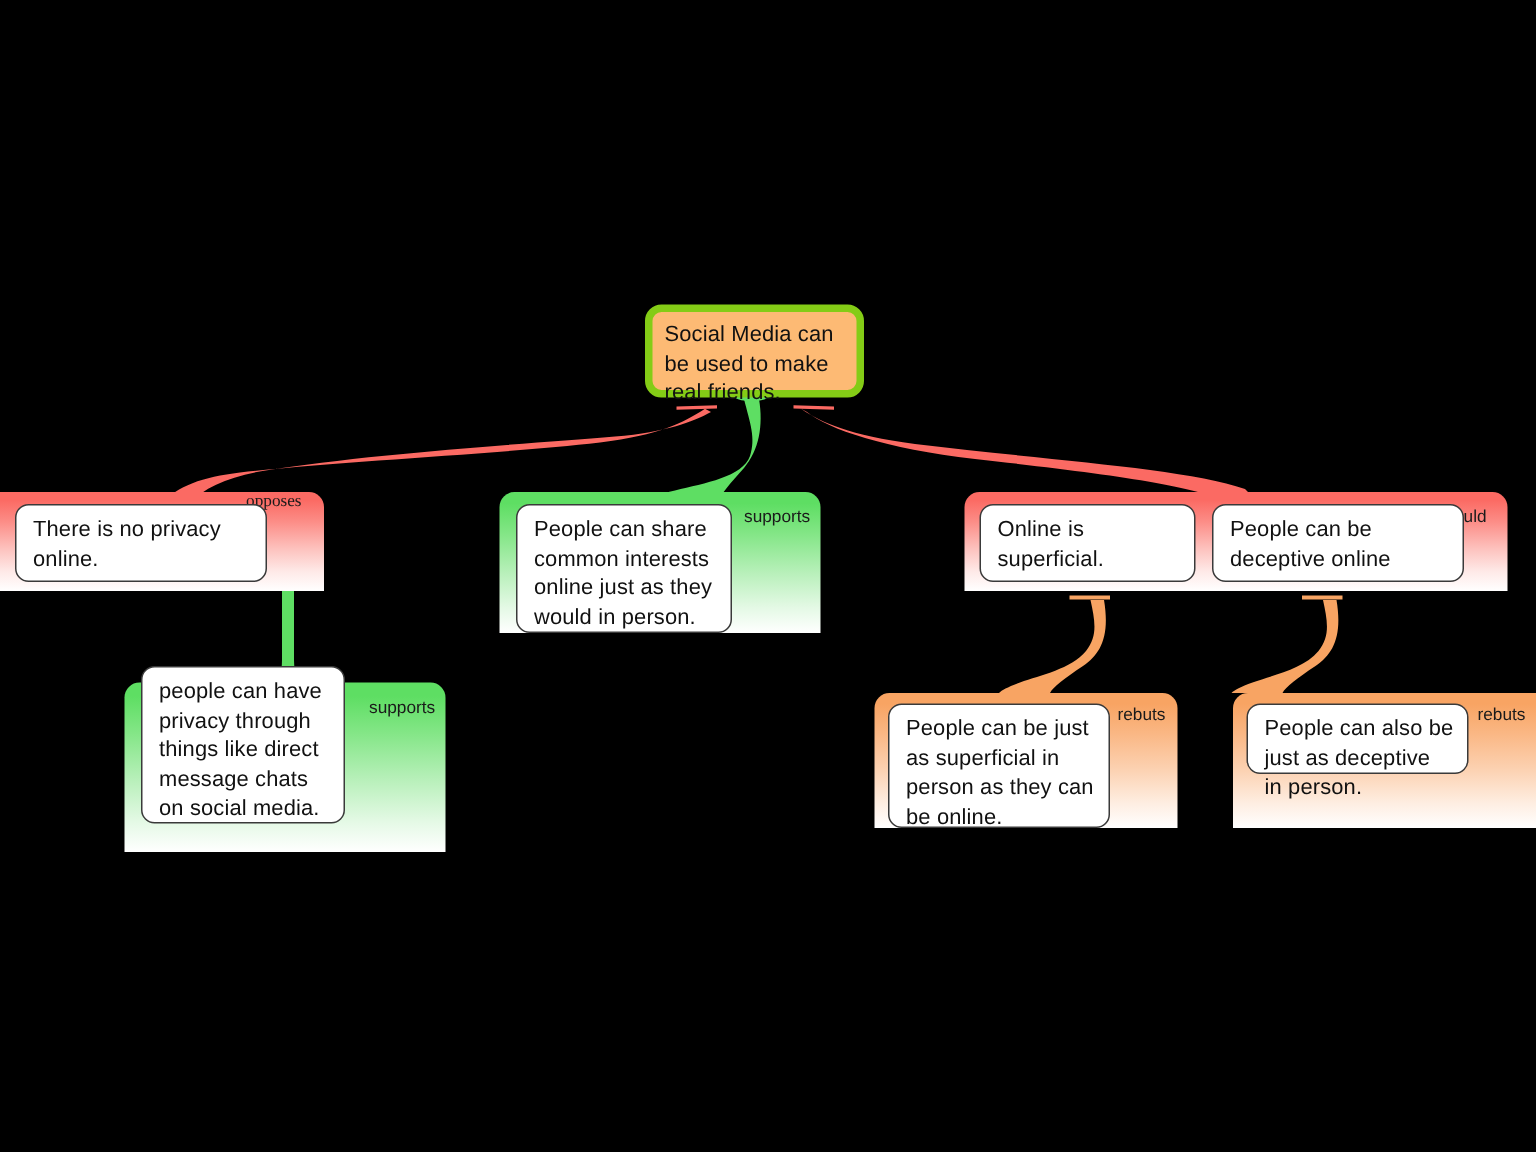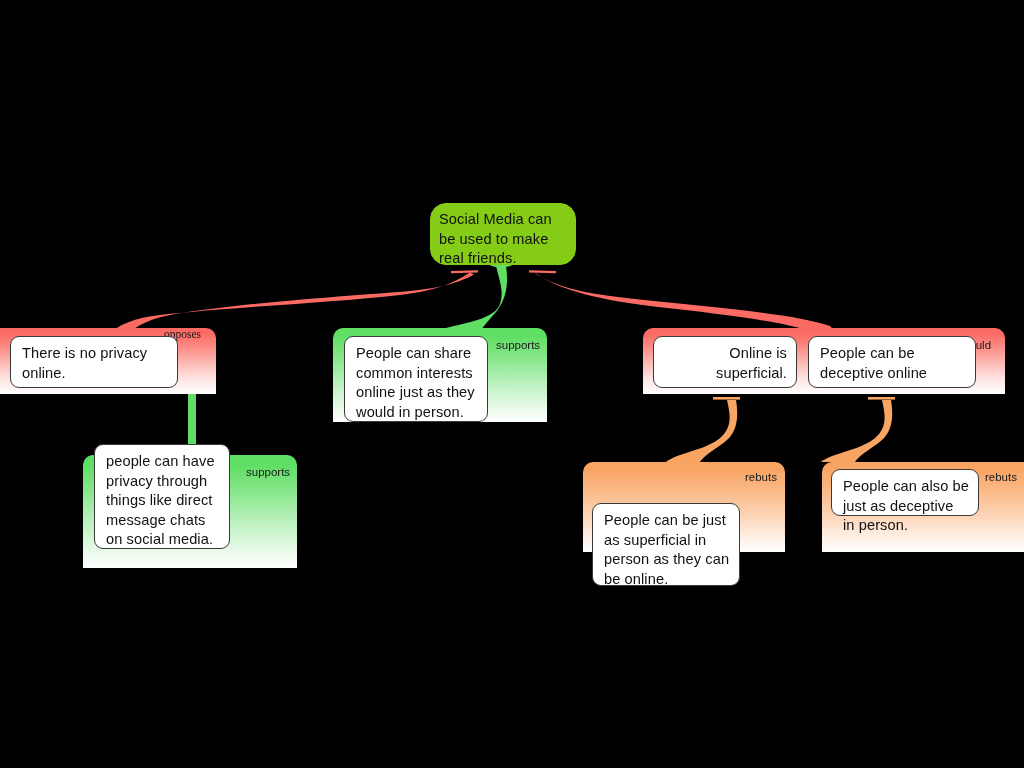--- a/index.html
+++ b/index.html
@@ -26,23 +26,23 @@
   }
   .card.green{
     background:linear-gradient(to bottom,#5ede63 0%,#5ede63 8%,#84e687 30%,#b9f0bb 58%,#e4f9e5 82%,#ffffff 100%);
   }
   .card.orange{
     background:linear-gradient(to bottom,#f8a463 0%,#f8a463 8%,#fab784 30%,#fcd3b4 58%,#feeee2 82%,#ffffff 100%);
   }
 
   .root-card{
     position:absolute;
-    background:#84cc16;
-    border:1px solid #84cc16;
-    border-radius:16px;
+    background:#fdba74;
+    border:5px solid #84cc16;
+    border-radius:11px;
     box-sizing:border-box;
   }
 
   .tbox{
     position:absolute;
     background:#ffffff;
     border:1px solid #3a3a3a;
     border-radius:9px;
     box-sizing:border-box;
   }
@@ -146,38 +146,38 @@
   <div class="card green" style="left:333px;top:328px;width:214px;height:94px;border-radius:10px 10px 0 0;">
     <span class="reltag" style="left:163px;top:11px;">supports</span>
   </div>
   <div class="tbox" style="left:344px;top:336px;width:144px;height:86px;">
     <div class="ttext">People can share common interests online just as they would in person.</div>
   </div>
 
   <div class="card red" style="left:643px;top:328px;width:362px;height:66px;border-radius:10px 10px 0 0;">
     <span class="reltag" style="left:318px;top:11px;">would</span>
   </div>
-  <div class="tbox" style="left:653px;top:336px;width:144px;height:52px;text-align:right;">
+  <div class="tbox" style="left:653px;top:336px;width:144px;height:52px;">
     <div class="ttext">Online is superficial.</div>
   </div>
   <div class="tbox" style="left:808px;top:336px;width:168px;height:52px;">
     <div class="ttext">People can be deceptive online</div>
   </div>
 
   <div class="card green" style="left:83px;top:455px;width:214px;height:113px;border-radius:10px 10px 0 0;">
     <span class="reltag" style="left:163px;top:11px;">supports</span>
   </div>
   <div class="tbox" style="left:94px;top:444px;width:136px;height:105px;">
     <div class="ttext">people can have privacy through things like direct message chats on social media.</div>
   </div>
 
   <div class="card orange" style="left:583px;top:462px;width:202px;height:90px;border-radius:10px 10px 0 0;">
     <span class="reltag" style="left:162px;top:9px;">rebuts</span>
   </div>
-  <div class="tbox" style="left:592px;top:469px;width:148px;height:83px;margin-top:34px;">
+  <div class="tbox" style="left:592px;top:469px;width:148px;height:83px;">
     <div class="ttext">People can be just as superficial in person as they can be online.</div>
   </div>
 
   <div class="card orange" style="left:822px;top:462px;width:210px;height:90px;border-radius:10px 0 0 0;">
     <span class="reltag" style="left:163px;top:9px;">rebuts</span>
   </div>
   <div class="tbox" style="left:831px;top:469px;width:148px;height:47px;">
     <div class="ttext">People can also be just as deceptive in person.</div>
   </div>
 

